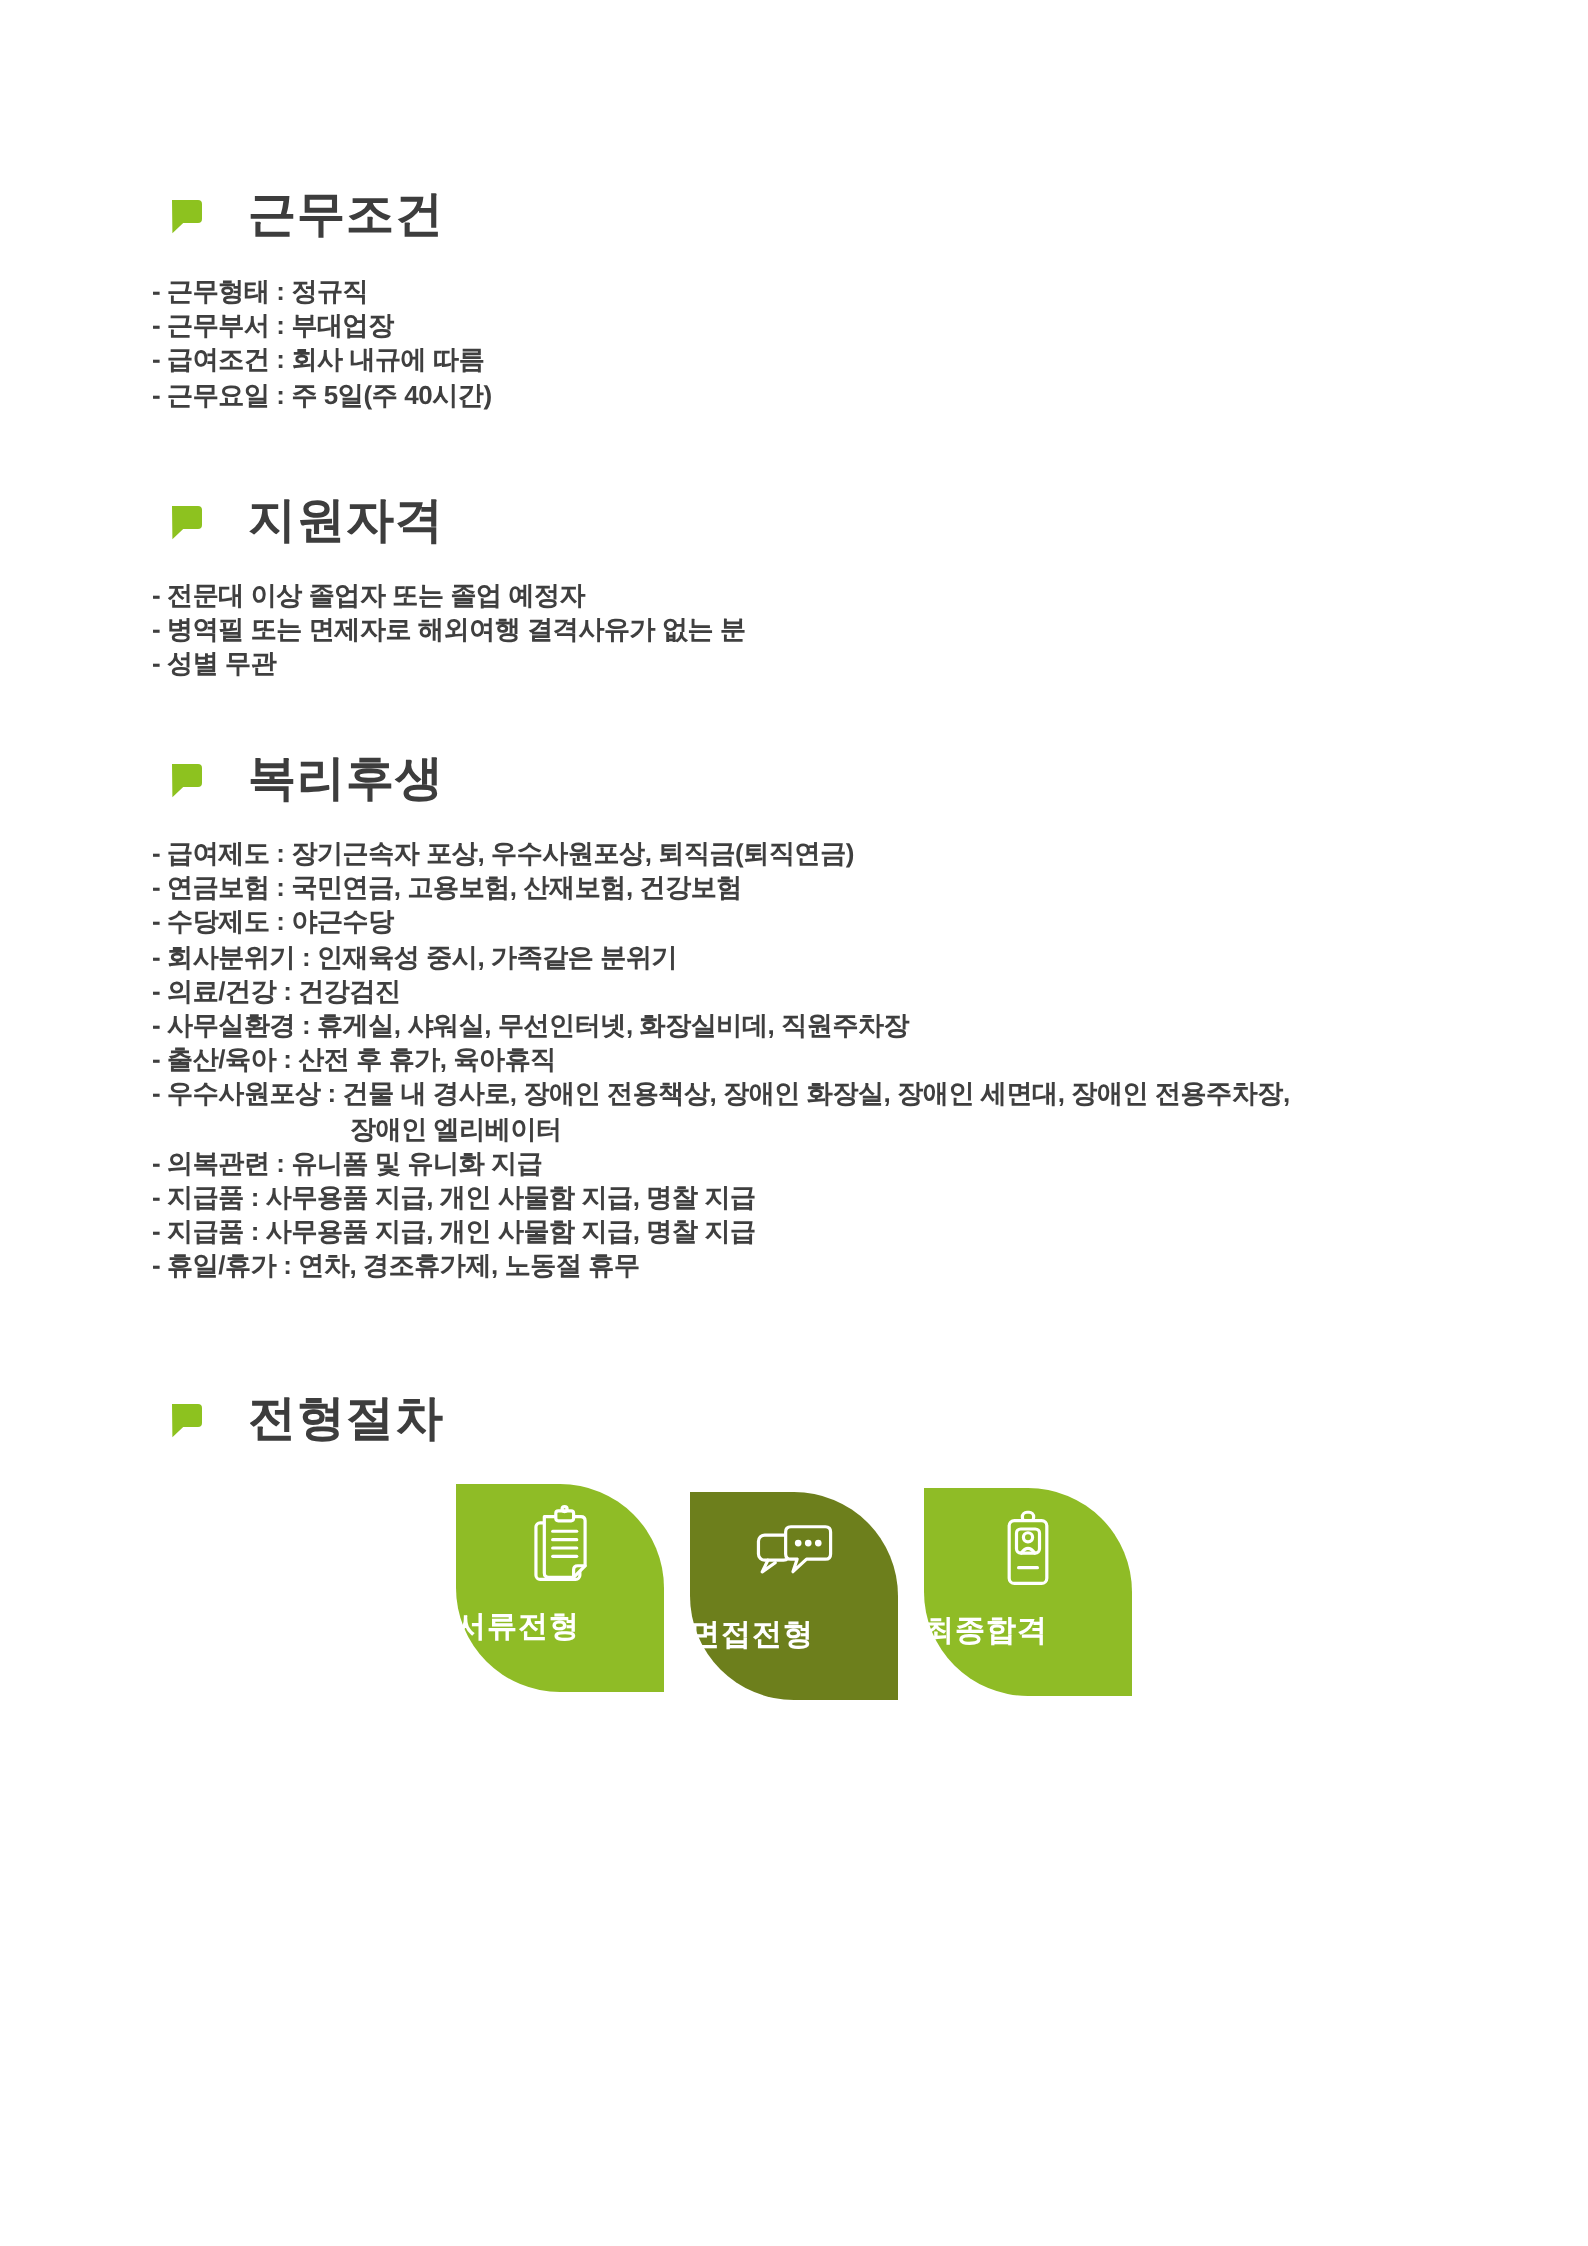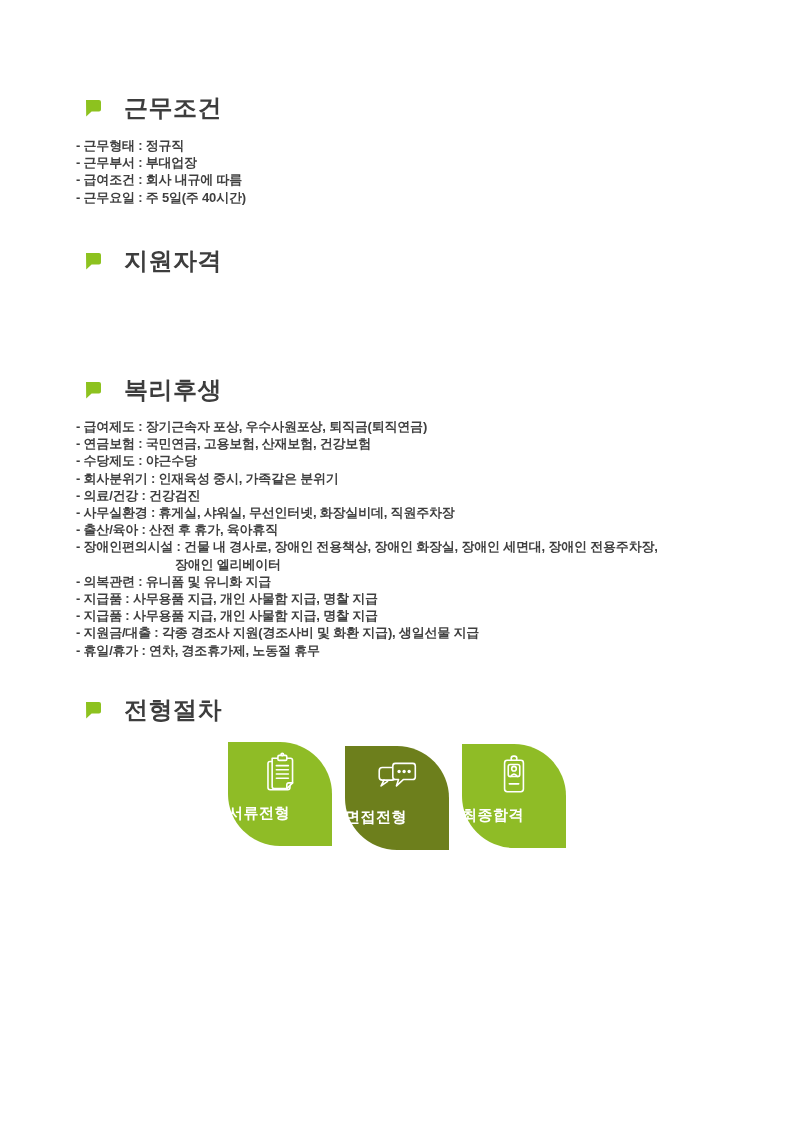--- a/index.html
+++ b/index.html
@@ -62,43 +62,47 @@
     </div>
 
   <div class="sec-head" style="top:248px">
     <span class="bullet">
       <svg width="18" height="19" viewBox="0 0 18 19">
         <path d="M2 2 H15 Q17 2 17 4 V11.5 Q17 13.5 15 13.5 H7.6 L2.2 18.6 Z" fill="#8dc21f"></path>
       </svg>
     </span>
     <h2 class="sec-title">지원자격</h2>
   </div>
+  <div class="items" style="top:289px">
+      <div class="line">- 전문대 이상 졸업자 또는 졸업 예정자</div>
+      <div class="line">- 병역필 또는 면제자로 해외여행 결격사유가 없는 분</div>
+      <div class="line">- 성별 무관</div>
+    </div>
 
   <div class="sec-head" style="top:377px">
     <span class="bullet">
       <svg width="18" height="19" viewBox="0 0 18 19">
         <path d="M2 2 H15 Q17 2 17 4 V11.5 Q17 13.5 15 13.5 H7.6 L2.2 18.6 Z" fill="#8dc21f"></path>
       </svg>
     </span>
     <h2 class="sec-title">복리후생</h2>
   </div>
   <div class="items" style="top:418px">
       <div class="line">- 급여제도 : 장기근속자 포상, 우수사원포상, 퇴직금(퇴직연금)</div>
       <div class="line">- 연금보험 : 국민연금, 고용보험, 산재보험, 건강보험</div>
       <div class="line">- 수당제도 : 야근수당</div>
       <div class="line">- 회사분위기 : 인재육성 중시, 가족같은 분위기</div>
       <div class="line">- 의료/건강 : 건강검진</div>
       <div class="line">- 사무실환경 : 휴게실, 샤워실, 무선인터넷, 화장실비데, 직원주차장</div>
       <div class="line">- 출산/육아 : 산전 후 휴가, 육아휴직</div>
-      <div class="line">- 장애인편의시설 : 건물 내 경사로, 장애인 전용책상, 장애인 화장실, 장애인 세면대, 장애인 전용주차장,</div>
+      <div class="line">- 우수사원포상 : 건물 내 경사로, 장애인 전용책상, 장애인 화장실, 장애인 세면대, 장애인 전용주차장,</div>
       <div class="line indent">장애인 엘리베이터</div>
       <div class="line">- 의복관련 : 유니폼 및 유니화 지급</div>
       <div class="line">- 지급품 : 사무용품 지급, 개인 사물함 지급, 명찰 지급</div>
       <div class="line">- 지급품 : 사무용품 지급, 개인 사물함 지급, 명찰 지급</div>
-      <div class="line">- 지원금/대출 : 각종 경조사 지원(경조사비 및 화환 지급), 생일선물 지급</div>
       <div class="line">- 휴일/휴가 : 연차, 경조휴가제, 노동절 휴무</div>
     </div>
 
   <div class="sec-head" style="top:697px">
     <span class="bullet">
       <svg width="18" height="19" viewBox="0 0 18 19">
         <path d="M2 2 H15 Q17 2 17 4 V11.5 Q17 13.5 15 13.5 H7.6 L2.2 18.6 Z" fill="#8dc21f"></path>
       </svg>
     </span>
     <h2 class="sec-title">전형절차</h2>

